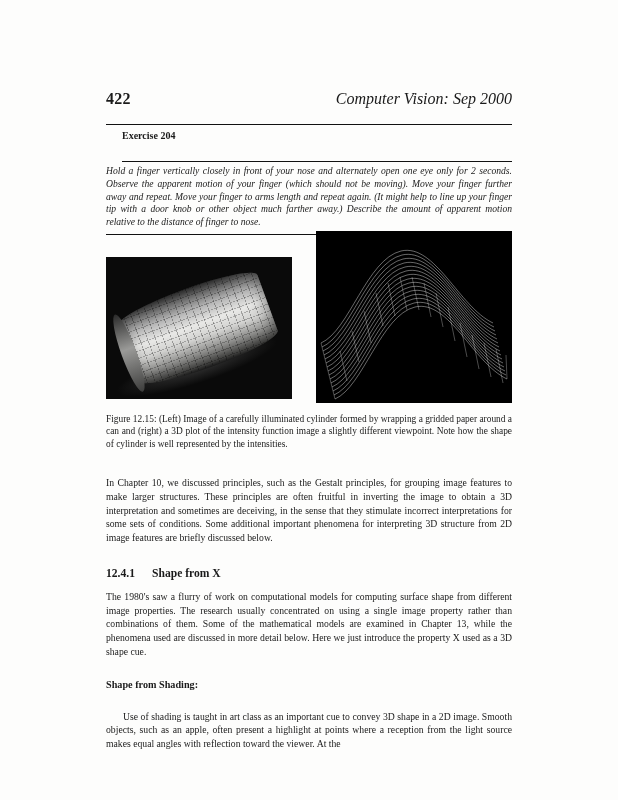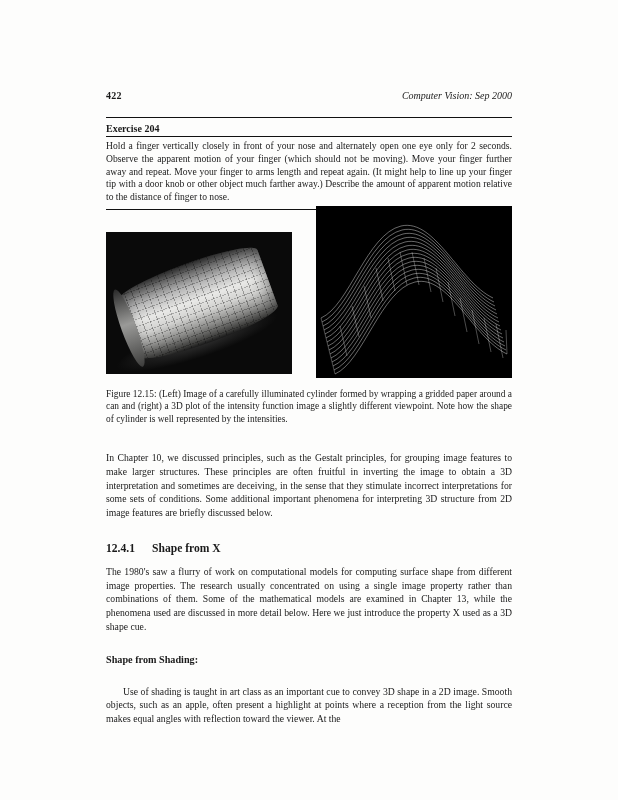--- a/index.html
+++ b/index.html
@@ -25,50 +25,51 @@
     left: 106px;
     top: 90px;
     width: 406px;
   }
 
   
   .runhead {
     display: flex;
     justify-content: space-between;
     align-items: baseline;
-    font-size: 10px;
+    font-size: 16px;
     margin-bottom: 16px;
   }
   .runhead .folio {
     font-weight: bold;
     letter-spacing: 0.2px;
   }
   .runhead .title {
     font-style: italic;
   }
 
   
   .exercise {
     border-top: 1.6px solid #111;
     border-bottom: 1.6px solid #111;
     padding: 3px 0 5px 0;
     margin-bottom: 22px;
   }
   .exercise .ex-label {
     font-weight: bold;
     font-size: 10px;
-    margin: 2px 0 2px 0;
+    margin: 2px 0 2px 16px;
     border-bottom: 0.8px solid #111;
-    padding-bottom: 2px;
+    padding-bottom: 20px;
   }
   .exercise .ex-body {
     font-size: 9.6px;
     line-height: 1.33;
     text-align: justify;
     margin-top: 3px;
+    font-style: italic;
   }
 
   
   .figure-row {
     display: flex;
     justify-content: space-between;
     align-items: flex-start;
     margin: 6px 0 10px 0;
   }
   .fig-left {

